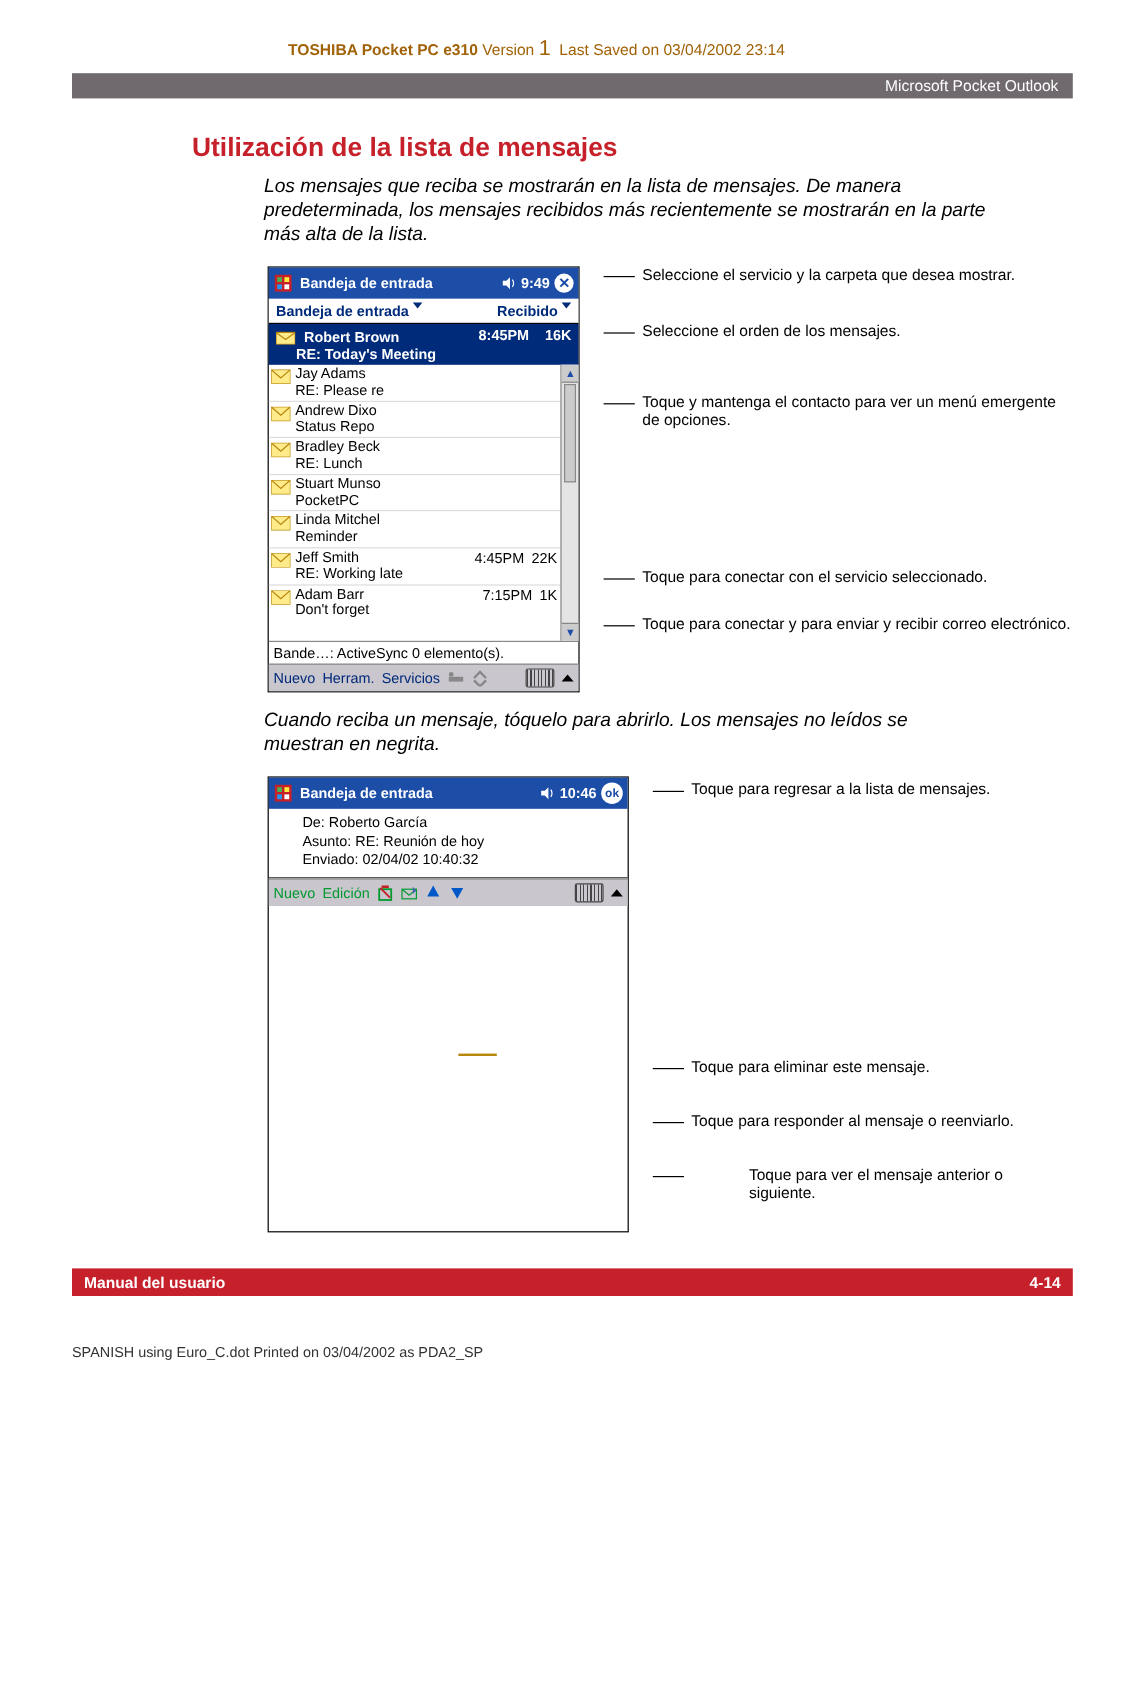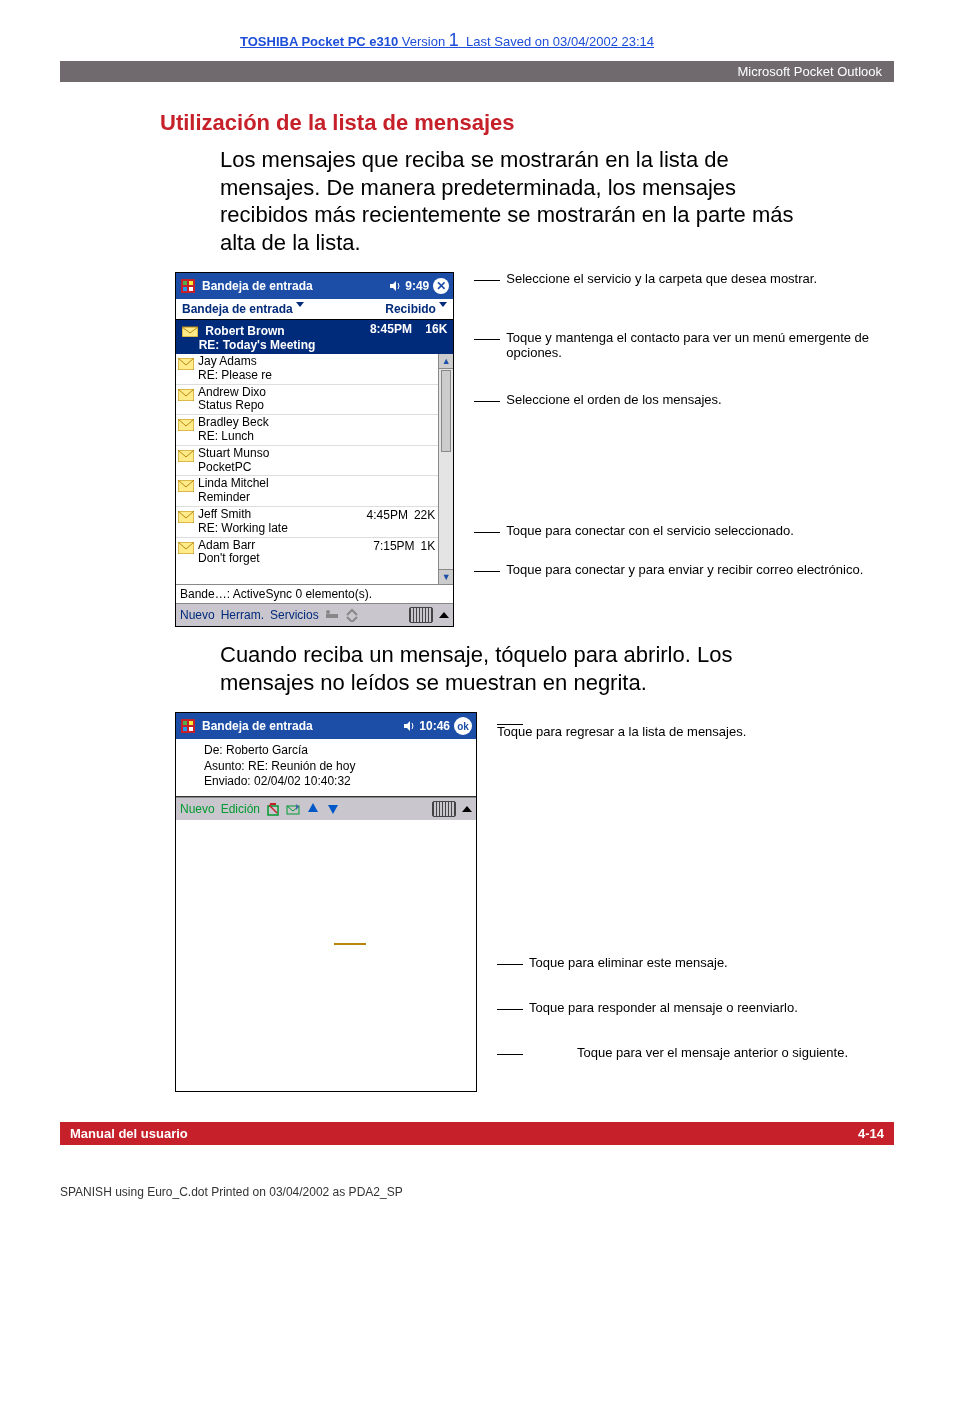--- a/index.html
+++ b/index.html
@@ -1,23 +1,23 @@
 <!DOCTYPE html>
 <html><head>
 <meta charset="utf-8">
 <style>
   body { margin:0; font-family: Arial, Helvetica, sans-serif; background:#fff; font-size:16px; color:#000; }
   .page { width:954px; min-height:1408px; margin:0 auto; box-sizing:border-box; padding:30px 60px 20px 60px; position:relative; }
-  .header-line { font-size:13px; color:#1d4ed8; margin:0 0 8px 180px;text-decoration:underline; }
+  .header-line { font-size:13px; color:#a16207; margin:0 0 8px 180px; }
   .header-line b { font-weight:700; }
   .header-line .big1 { font-size:18px; font-weight:400; }
   .chapter-bar { background:#706a6e; color:#fff; font-size:13px; text-align:right; padding:3px 12px; margin-top:10px; }
   h2.section { color:#c6202a; font-size:22px; font-weight:700; margin:28px 0 10px 100px; }
-  .bodytext { margin:0 70px 0 160px; font-size:22px; line-height:1.25; }
-  .figure-wrap { margin:16px 0 14px 68px; display:flex;padding-left:47px; }
+  .bodytext { margin:0 70px 0 160px; font-size:16px; line-height:1.25;font-style:italic; }
+  .figure-wrap { margin:16px 0 14px 116px; display:flex;padding-left:47px; }
   .pda { width:300px; border:1px solid #000; font-family: Tahoma, Verdana, sans-serif; font-size:12px; background:#fff; }
   .hdr-row { display:flex; align-items:center; height:26px; }
   .hdr-blue { background:#1c4ea8; color:#fff; font-weight:700; padding-left:2px; }
   .app-icon { width:20px; height:20px; display:inline-flex; align-items:center; justify-content:center; }
   .flag { width:16px; height:16px; display:block; }
   .hdr-title { flex:1; padding-left:4px; white-space:nowrap; }
   .hdr-right { display:flex; align-items:center; gap:4px; padding-right:4px; }
   .speaker { width:12px; height:12px; }
   .close-x { width:16px; height:16px; border-radius:50%; background:#fff; color:#1c4ea8; display:inline-flex; align-items:center; justify-content:center; font-weight:700; font-size:12px; }
   .ok-btn { width:18px; height:18px; border-radius:50%; background:#fff; color:#1c4ea8; display:inline-flex; align-items:center; justify-content:center; font-weight:700; font-size:10px; }
@@ -190,27 +190,27 @@
         <span class="kbd-icon"></span>
         <span class="tri-up"></span>
       </div>
     </div>
 
     <div class="callouts" style="display:flex; flex-direction:column; justify-content:flex-start;">
       <div class="co" style="margin-top:0px;">
           <span class="dash"></span>
           <span>Seleccione el servicio y la carpeta que desea mostrar.</span>
         </div>
+      <div class="co" style="margin-top:26px;">
+          <span class="dash"></span>
+          <span>Seleccione el orden de los mensajes.</span>
+        </div>
       <div class="co" style="margin-top:38px;">
           <span class="dash"></span>
           <span>Toque y mantenga el contacto para ver un menú emergente de opciones.</span>
-        </div>
-      <div class="co" style="margin-top:26px;">
-          <span class="dash"></span>
-          <span>Seleccione el orden de los mensajes.</span>
         </div>
       <div class="co" style="margin-top:110px;">
           <span class="dash"></span>
           <span>Toque para conectar con el servicio seleccionado.</span>
         </div>
       <div class="co" style="margin-top:18px;">
           <span class="dash"></span>
           <span>Toque para conectar y para enviar y recibir correo electrónico.</span>
         </div>
     </div>
@@ -266,21 +266,21 @@
           </svg>
         <span class="sp"></span>
         <span class="kbd-icon"></span>
         <span class="tri-up"></span>
       </div>
 
       <div class="highlight-box" style="left:158px; top:230px; width:30px; height:0;"></div>
     </div>
 
     <div class="callouts" style="display:flex; flex-direction:column;">
-      <div class="co" style="margin-top:4px;flex-direction:column;">
+      <div class="co" style="margin-top:4px;">
           <span class="dash"></span>
           <span>Toque para regresar a la lista de mensajes.</span>
         </div>
       <div class="co" style="margin-top:210px;">
           <span class="dash"></span>
           <span>Toque para eliminar este mensaje.</span>
         </div>
       <div class="co" style="margin-top:24px;">
           <span class="dash"></span>
           <span>Toque para responder al mensaje o reenviarlo.</span>

